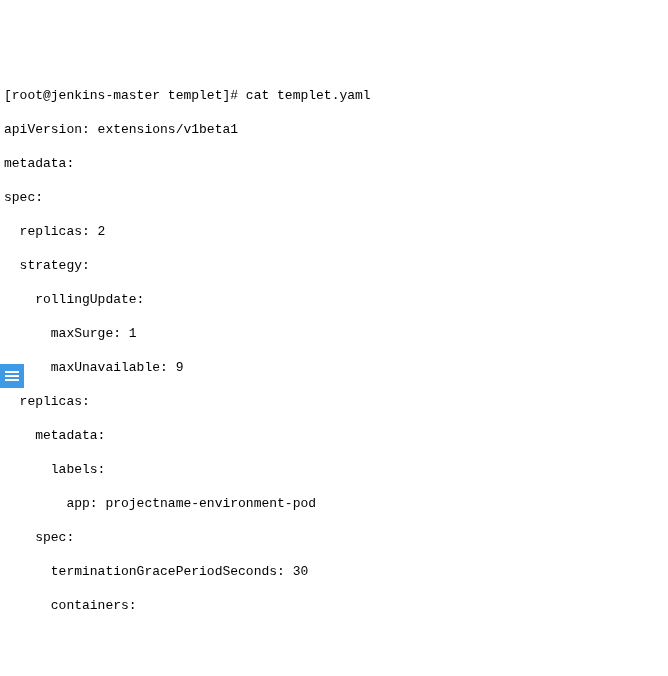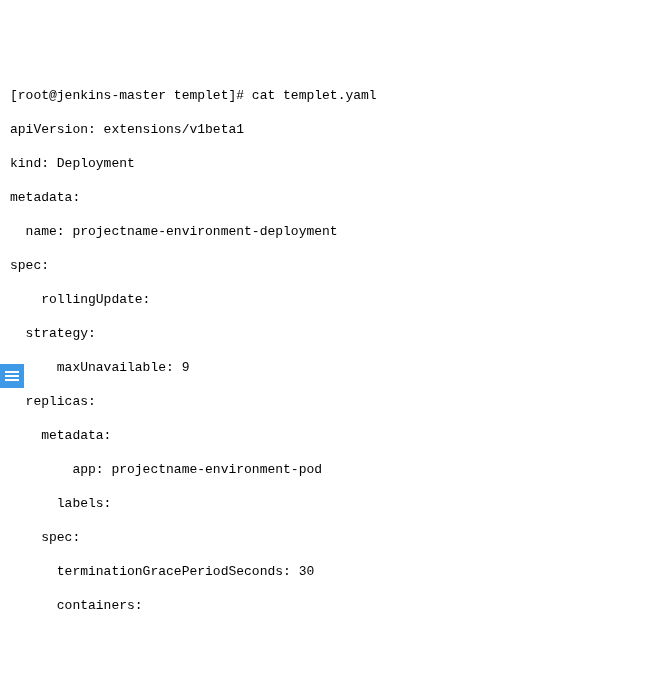--- a/index.html
+++ b/index.html
@@ -11,21 +11,21 @@
     color: #000000;
     width: 668px;
     height: 676px;
     white-space: pre;
     position: relative;
     overflow: hidden;
   }
   .terminal {
     padding: 2px 4px;
   }
-  .line { display: block; margin-left: 6px; }
+  .line { display: block; }
   .side-tab {
     position: absolute;
     left: 0;
     top: 364px;
     width: 24px;
     height: 24px;
     background: #3e99e6;
     display: flex;
     align-items: center;
     justify-content: center;
@@ -43,31 +43,31 @@
   }
 </style>
 </head>
 <body>
 
 
 
 <div class="terminal">
 <span class="line">[root@jenkins-master templet]# cat templet.yaml</span>
 <span class="line">apiVersion: extensions/v1beta1</span>
-<span class="line">kind: Deployment</span>
 <span class="line">metadata:</span>
-<span class="line">  name: projectname-environment-deployment</span>
 <span class="line">spec:</span>
+<span class="line">  replicas: 2</span>
+<span class="line">  strategy:</span>
 <span class="line">    rollingUpdate:</span>
-<span class="line">  strategy:</span>
+<span class="line">      maxSurge: 1</span>
 <span class="line">      maxUnavailable: 9</span>
 <span class="line">  replicas:</span>
 <span class="line">    metadata:</span>
+<span class="line">      labels:</span>
 <span class="line">        app: projectname-environment-pod</span>
-<span class="line">      labels:</span>
 <span class="line">    spec:</span>
 <span class="line">      terminationGracePeriodSeconds: 30</span>
 <span class="line">      containers:</span>
 
 
 
 
 
 
 <span class="line"></span>

